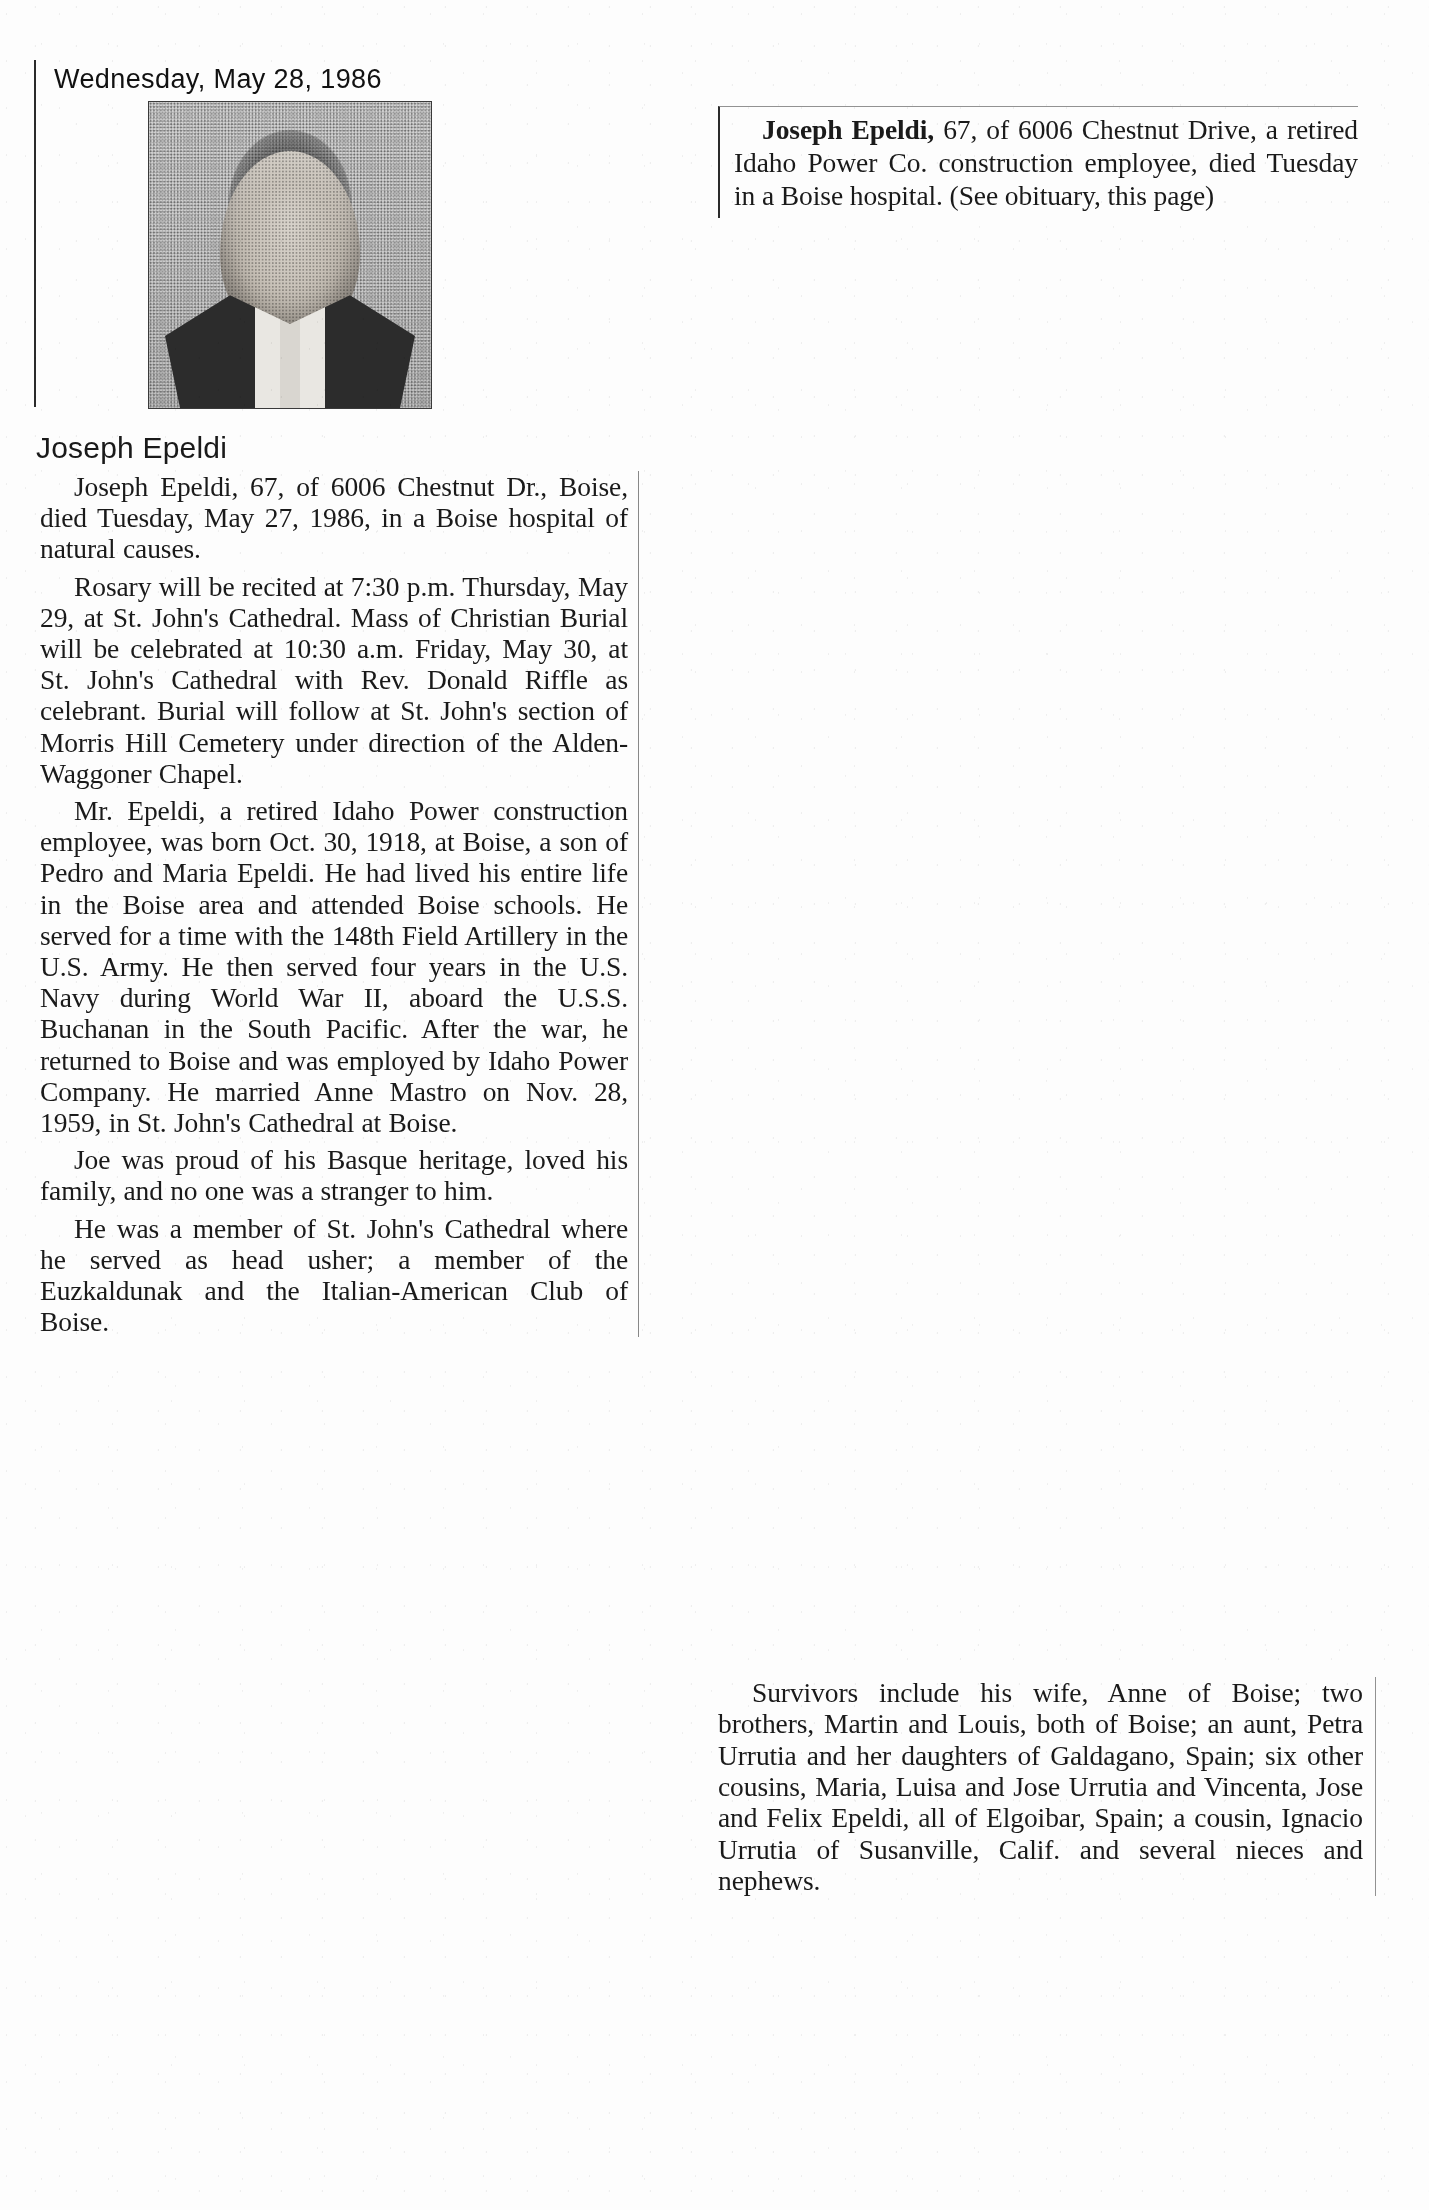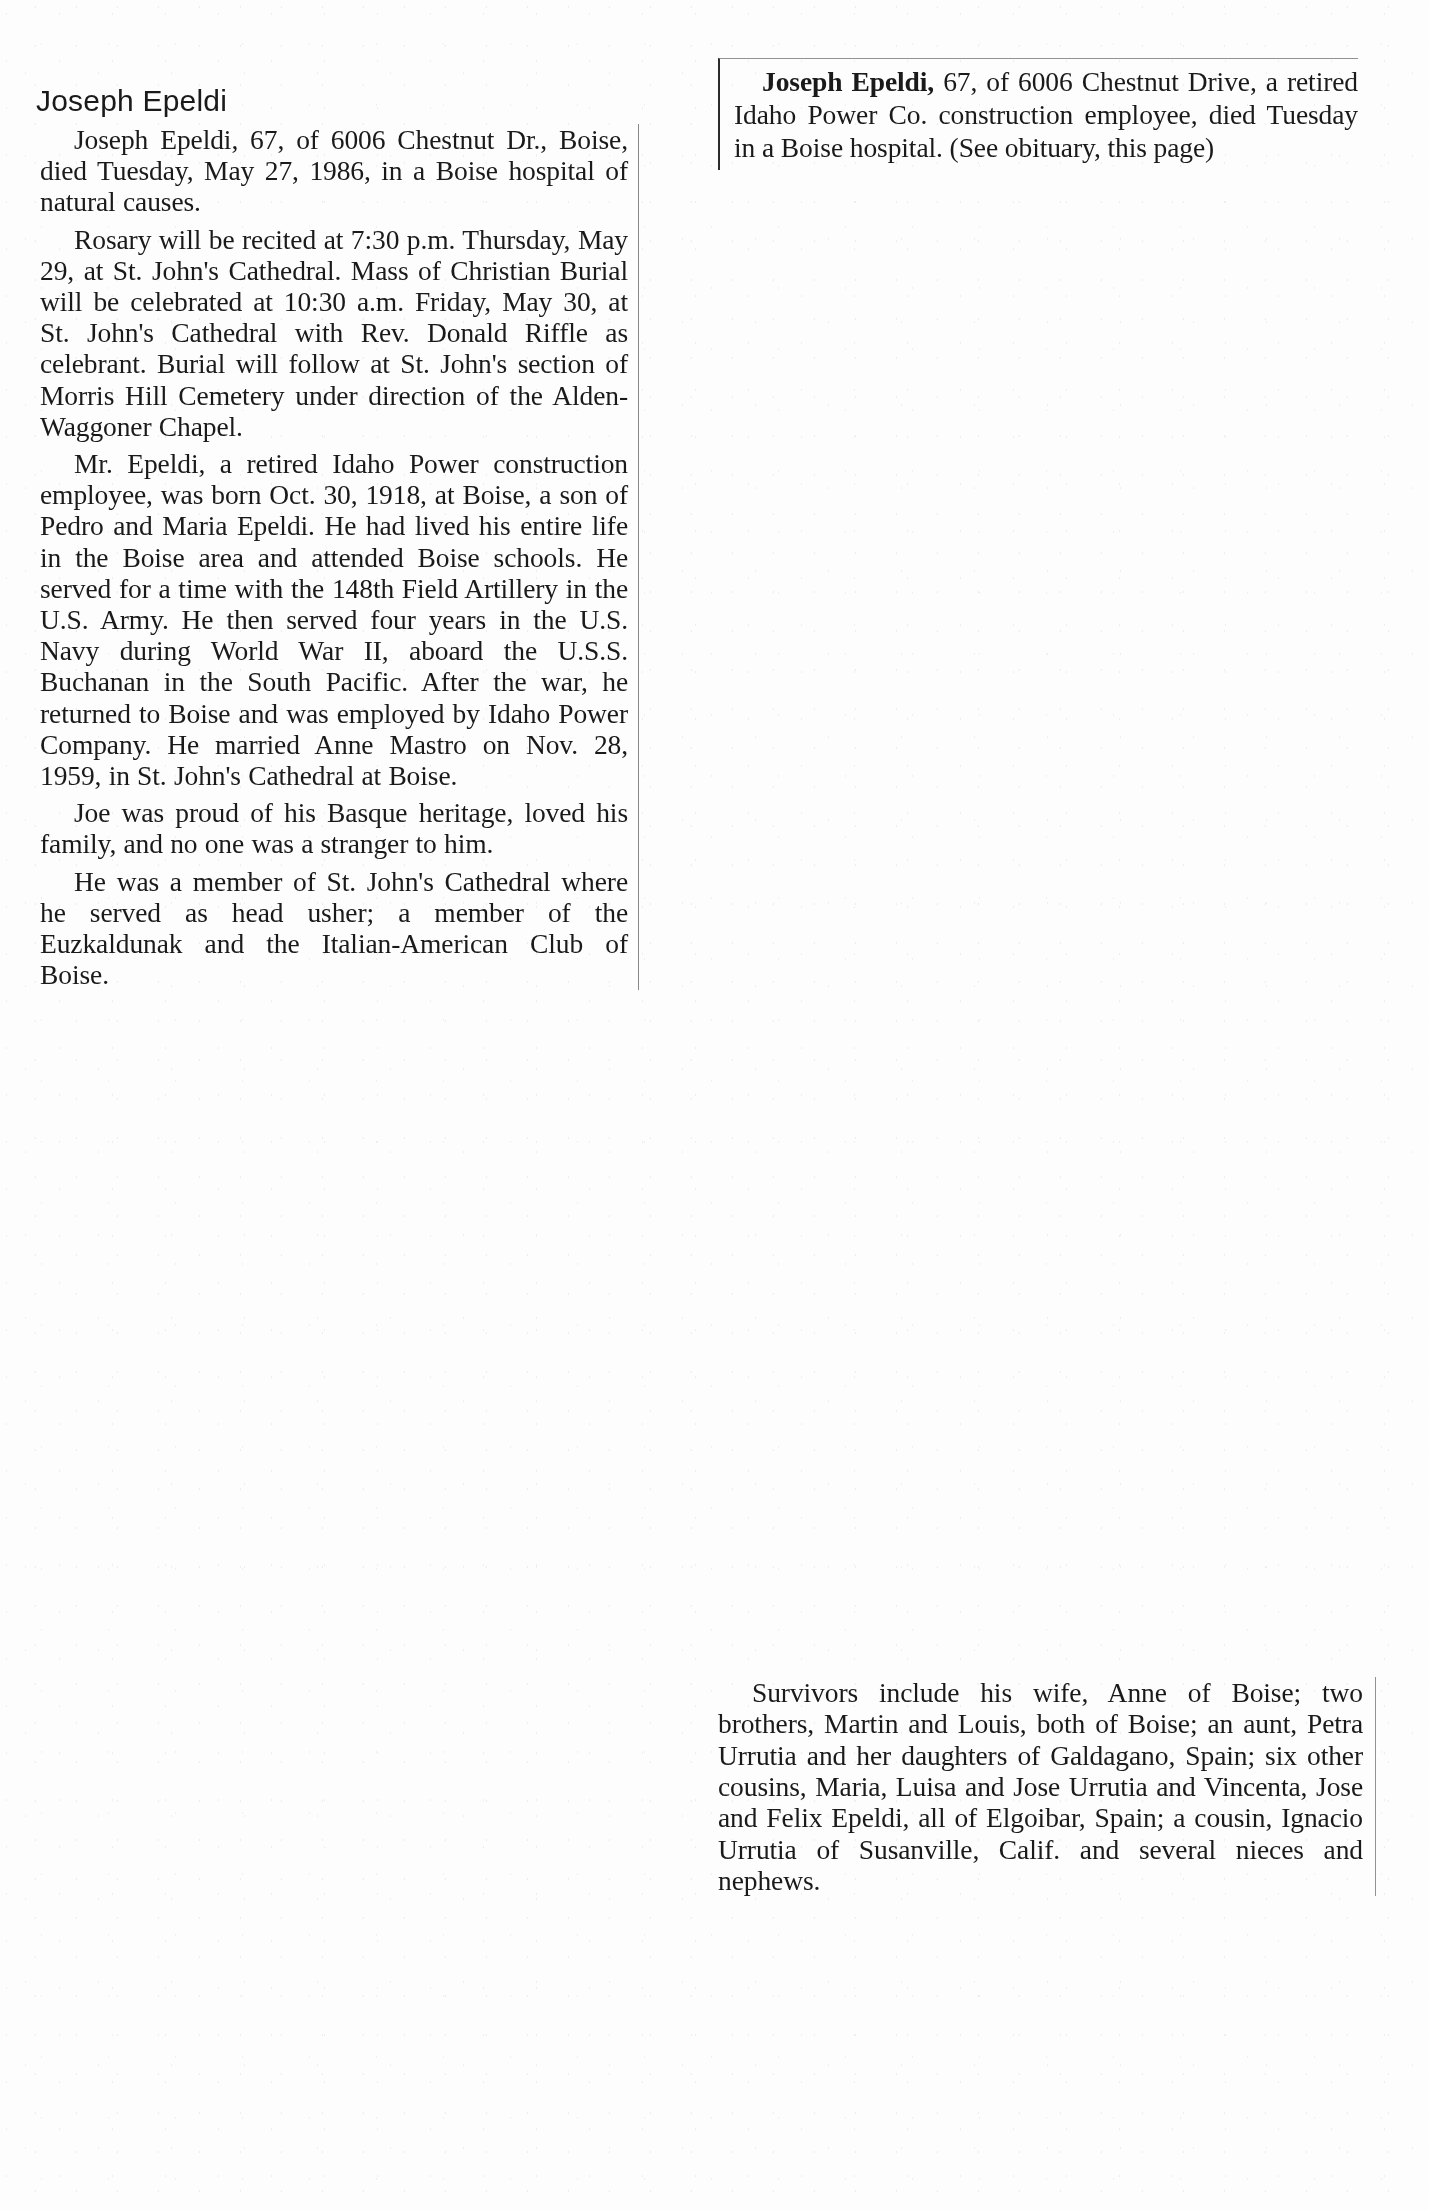--- a/index.html
+++ b/index.html
@@ -132,20 +132,21 @@
   .right-col {
     position: absolute;
     left: 718px;
     top: 58px;
     width: 640px;
   }
   .topclip {
     border-left: 2px solid #2b2b2b;
     border-top: 1px solid rgba(40,40,40,.5);
     padding: 6px 0 6px 14px;
+    margin-top: 48px;
   }
   .topclip p {
     margin: 0;
     text-indent: 28px;
     font-size: 27.5px;
     line-height: 1.2;
     text-align: justify;
     letter-spacing: -0.1px;
   }
   .survivors {
@@ -166,20 +167,29 @@
   }
   .bold-name { font-weight: bold; }
 </style>
 </head>
 <body>
 
 <div class="page">
 
   <div class="left-col">
 
+    <div class="clip-left">
+      <div class="date-line">Wednesday, May 28, 1986</div>
+
+      <div class="photo-wrap">
+        <div class="photo">
+          <div class="photo-dots"></div>
+        </div>
+      </div>
+    </div>
 
     <div class="headline">Joseph Epeldi</div>
 
     <div class="body-col">
       <p>Joseph Epeldi, 67, of 6006 Chestnut Dr., Boise, died Tuesday, May 27, 1986, in a Boise hospital of natural causes.</p>
       <p>Rosary will be recited at 7:30 p.m. Thursday, May 29, at St. John's Cathedral. Mass of Christian Burial will be celebrated at 10:30 a.m. Friday, May 30, at St. John's Cathedral with Rev. Donald Riffle as celebrant. Burial will follow at St. John's section of Morris Hill Cemetery under direction of the Alden-Waggoner Chapel.</p>
       <p>Mr. Epeldi, a retired Idaho Power construction employee, was born Oct. 30, 1918, at Boise, a son of Pedro and Maria Epeldi. He had lived his entire life in the Boise area and attended Boise schools. He served for a time with the 148th Field Artillery in the U.S. Army. He then served four years in the U.S. Navy during World War II, aboard the U.S.S. Buchanan in the South Pacific. After the war, he returned to Boise and was employed by Idaho Power Company. He married Anne Mastro on Nov. 28, 1959, in St. John's Cathedral at Boise.</p>
       <p>Joe was proud of his Basque heritage, loved his family, and no one was a stranger to him.</p>
       <p>He was a member of St. John's Cathedral where he served as head usher; a member of the Euzkaldunak and the Italian-American Club of Boise.</p>
     </div>

